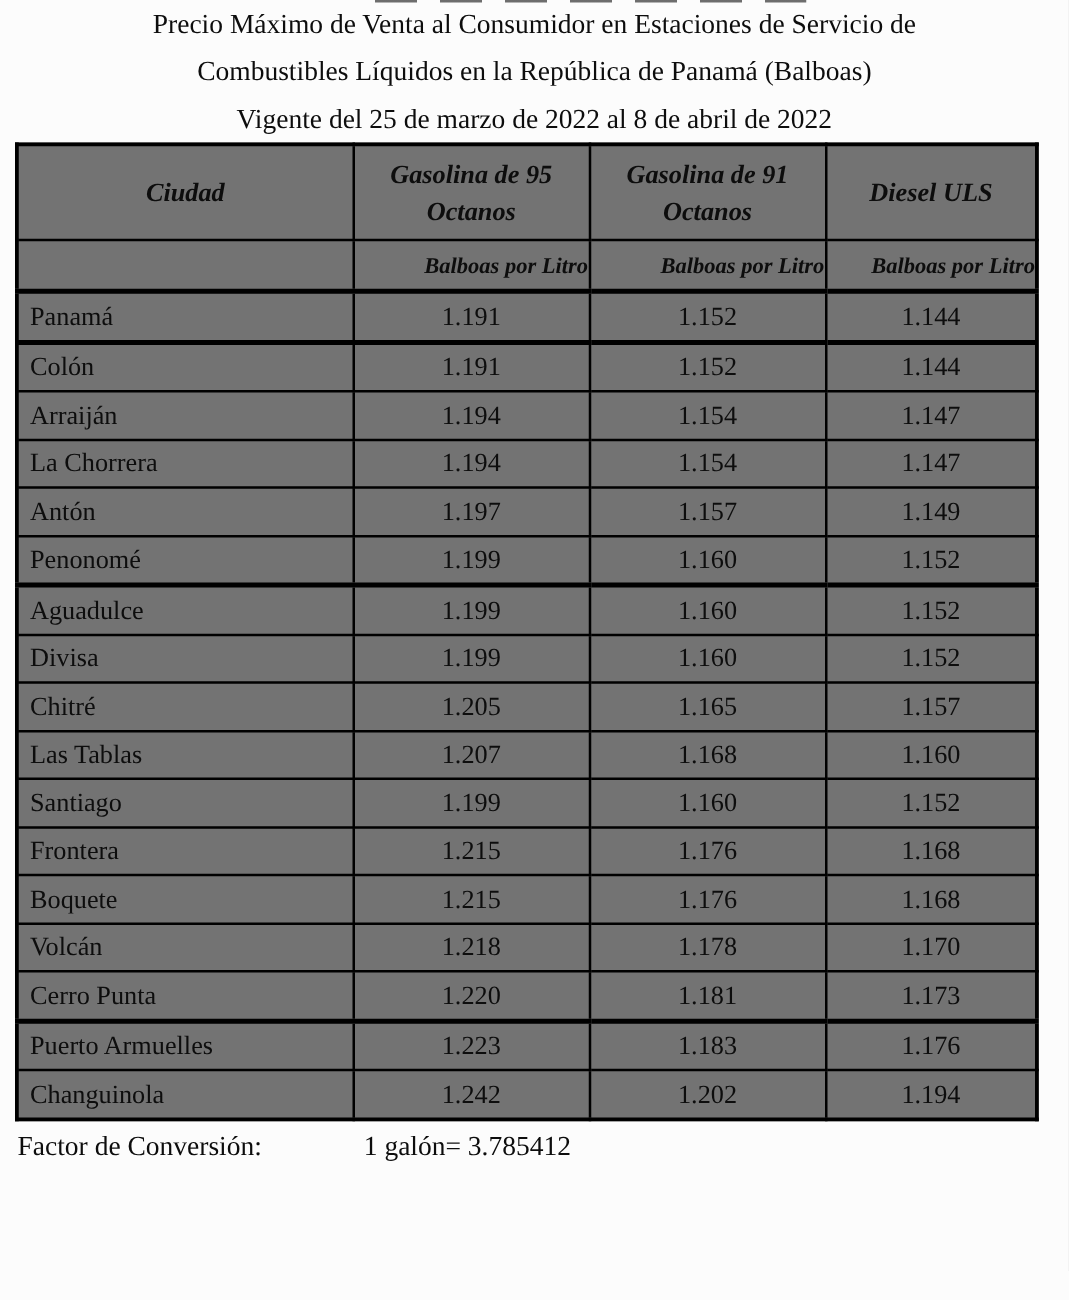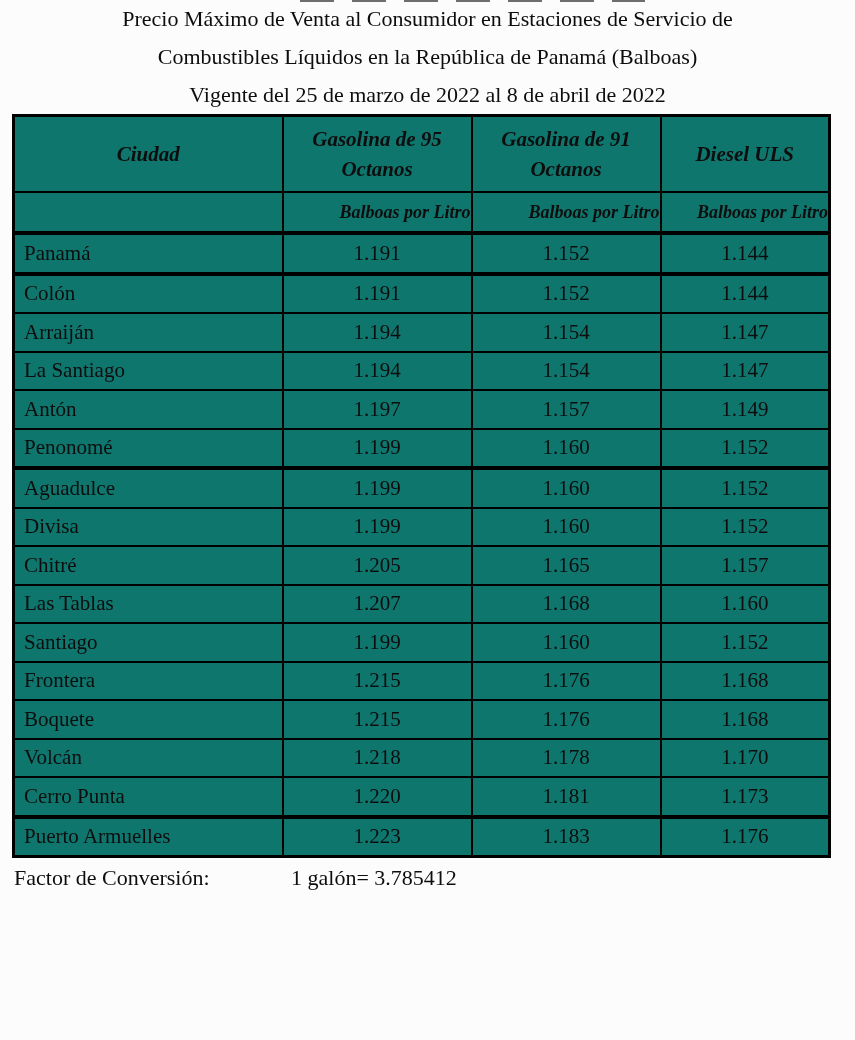--- a/index.html
+++ b/index.html
@@ -28,21 +28,21 @@
   .title-line {
     font-size: 22px;
     line-height: 38px;
     white-space: nowrap;
   }
   table.price-table {
     border-collapse: collapse;
     table-layout: fixed;
     margin-left: 12px;
     width: 816px;
-    background: #0f766e;
+    background: #737373;
     border: 3px solid #000;
   }
   .price-table th, .price-table td {
     border: 2px solid #000;
     padding: 0;
     overflow: hidden;
   }
   .price-table thead th.main {
     height: 74px;
     font-size: 21px;
@@ -130,21 +130,21 @@
         <td class="val">1.152</td>
         <td class="val">1.144</td>
       </tr>
       <tr>
         <td class="city">Arraiján</td>
         <td class="val">1.194</td>
         <td class="val">1.154</td>
         <td class="val">1.147</td>
       </tr>
       <tr>
-        <td class="city">La Santiago</td>
+        <td class="city">La Chorrera</td>
         <td class="val">1.194</td>
         <td class="val">1.154</td>
         <td class="val">1.147</td>
       </tr>
       <tr>
         <td class="city">Antón</td>
         <td class="val">1.197</td>
         <td class="val">1.157</td>
         <td class="val">1.149</td>
       </tr>
@@ -207,19 +207,25 @@
         <td class="val">1.220</td>
         <td class="val">1.181</td>
         <td class="val">1.173</td>
       </tr>
       <tr class="group-start">
         <td class="city">Puerto Armuelles</td>
         <td class="val">1.223</td>
         <td class="val">1.183</td>
         <td class="val">1.176</td>
       </tr>
+      <tr>
+        <td class="city">Changuinola</td>
+        <td class="val">1.242</td>
+        <td class="val">1.202</td>
+        <td class="val">1.194</td>
+      </tr>
     </tbody>
 </table>
 
 <div class="footer-row">
   <span class="footer-label">Factor de Conversión:</span>
   <span class="footer-value">1 galón= 3.785412</span>
 </div>
 
 </body></html>

